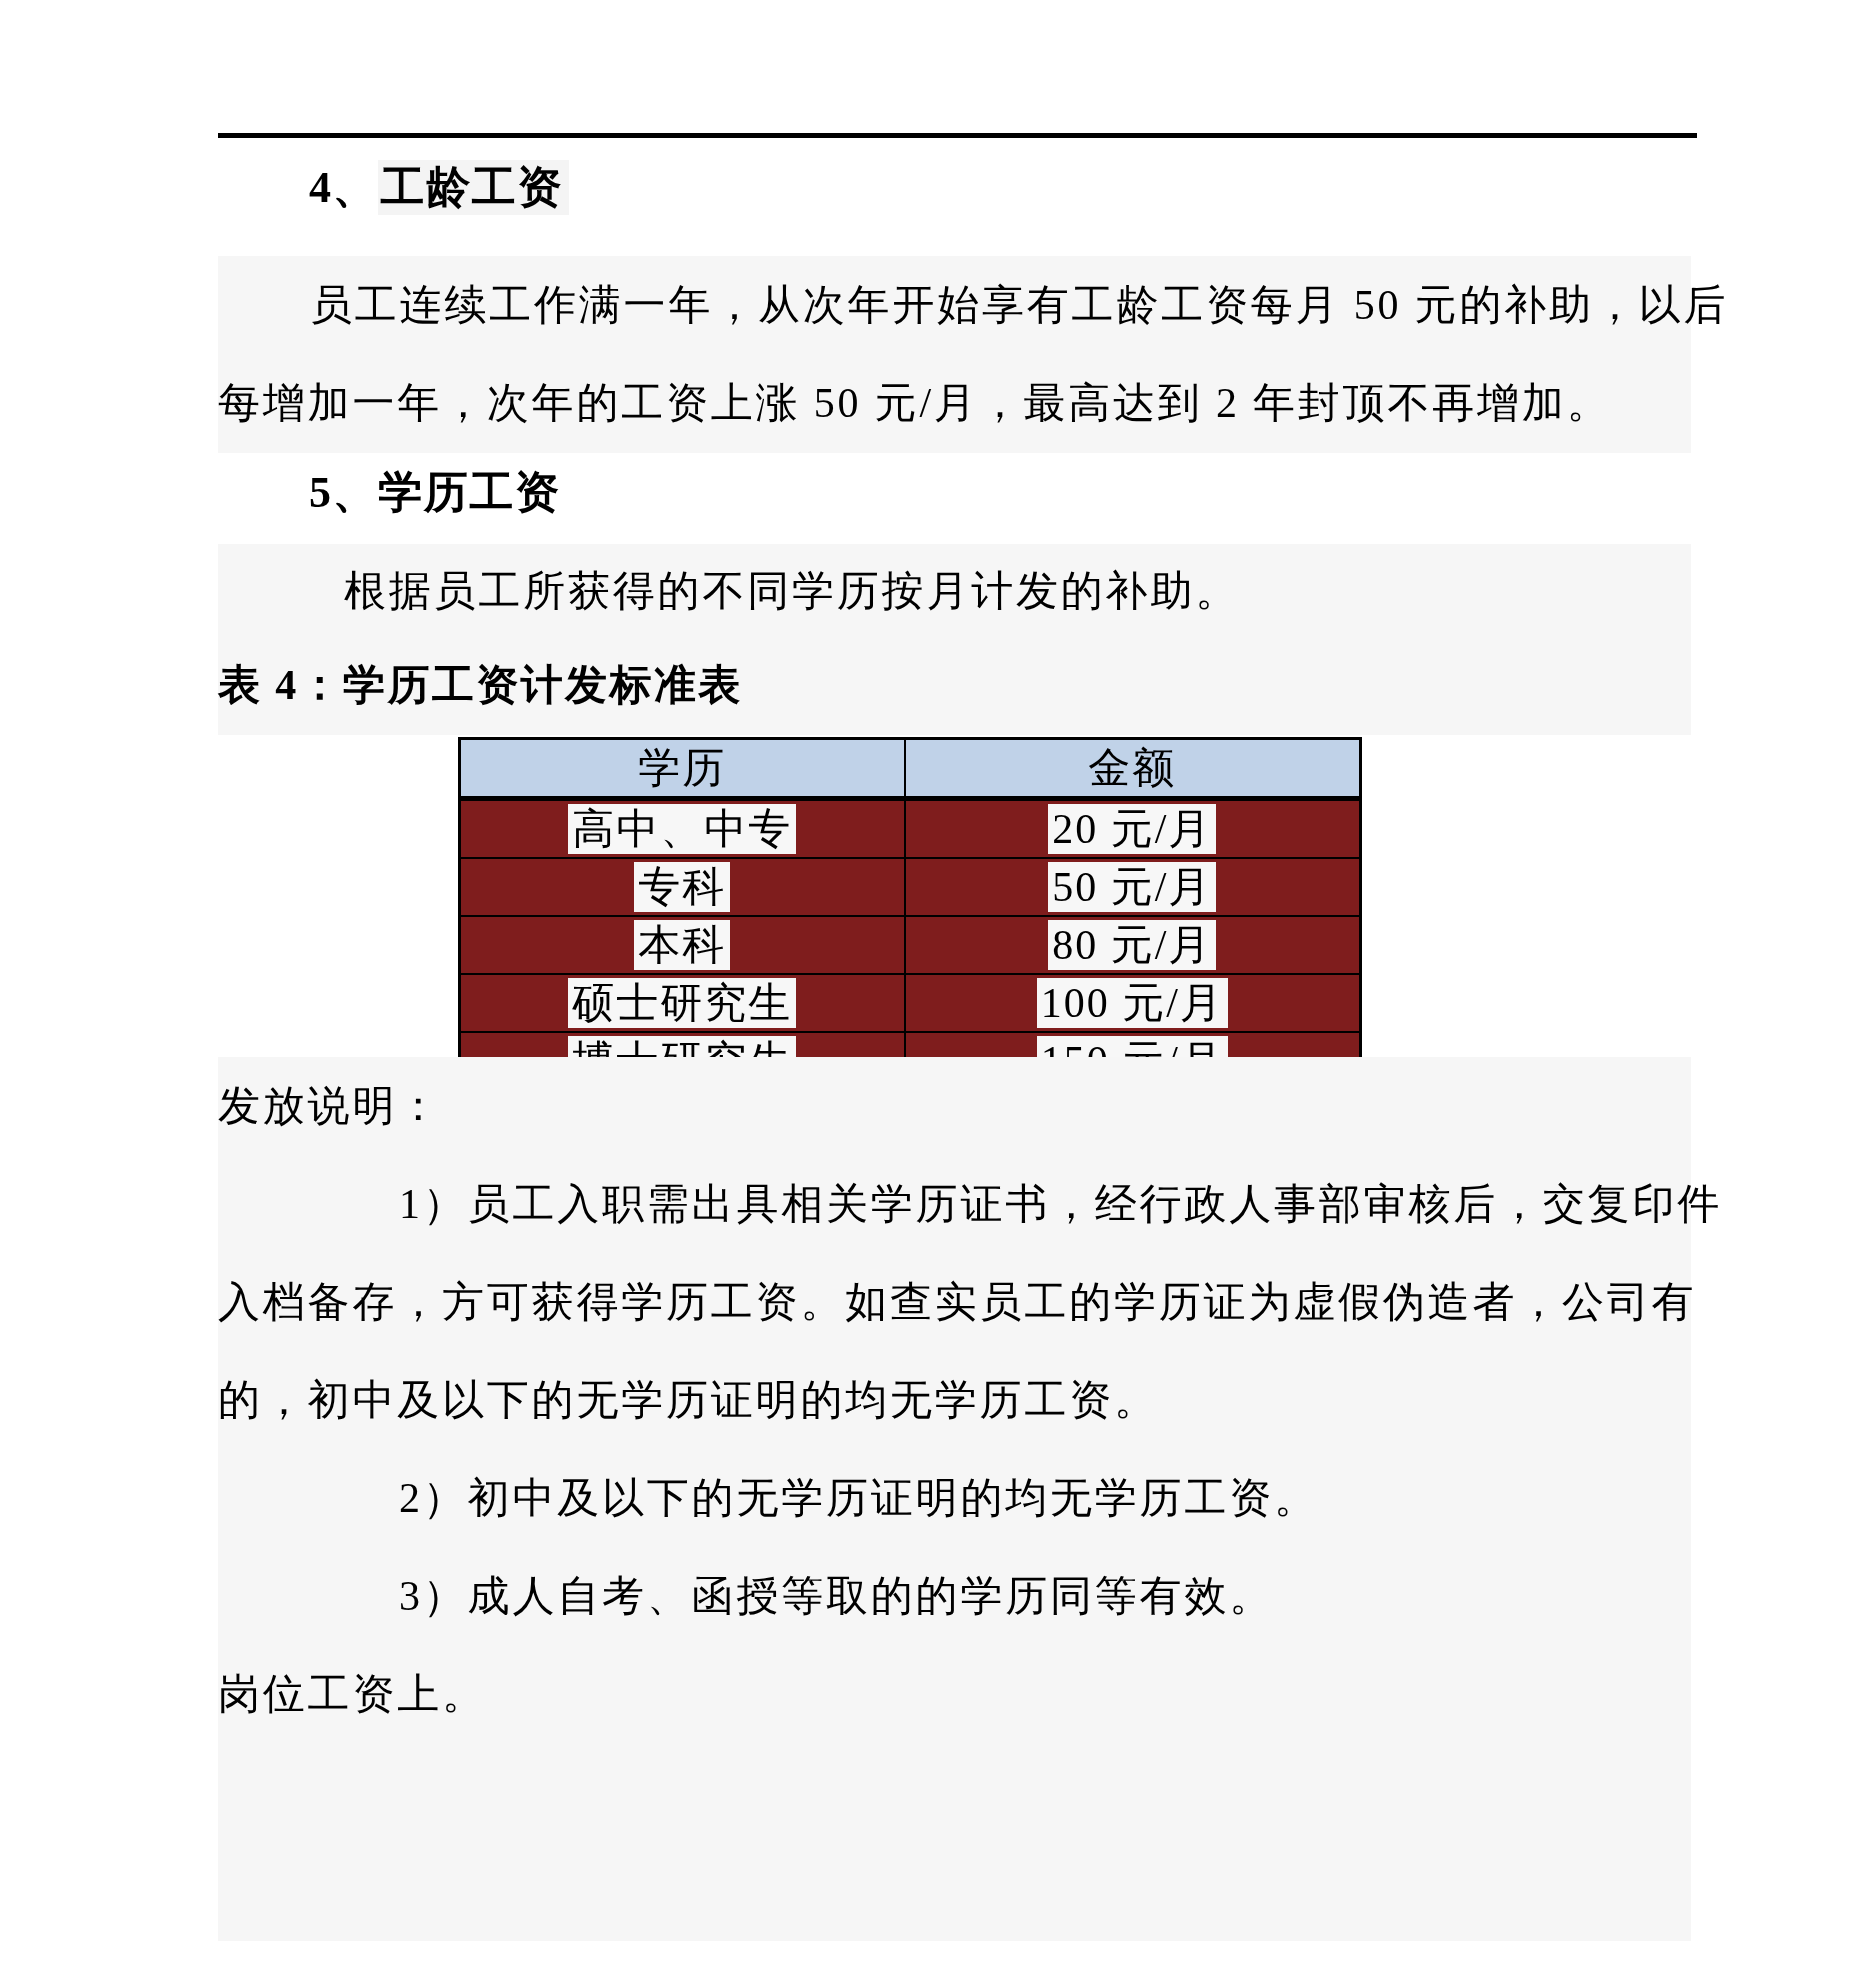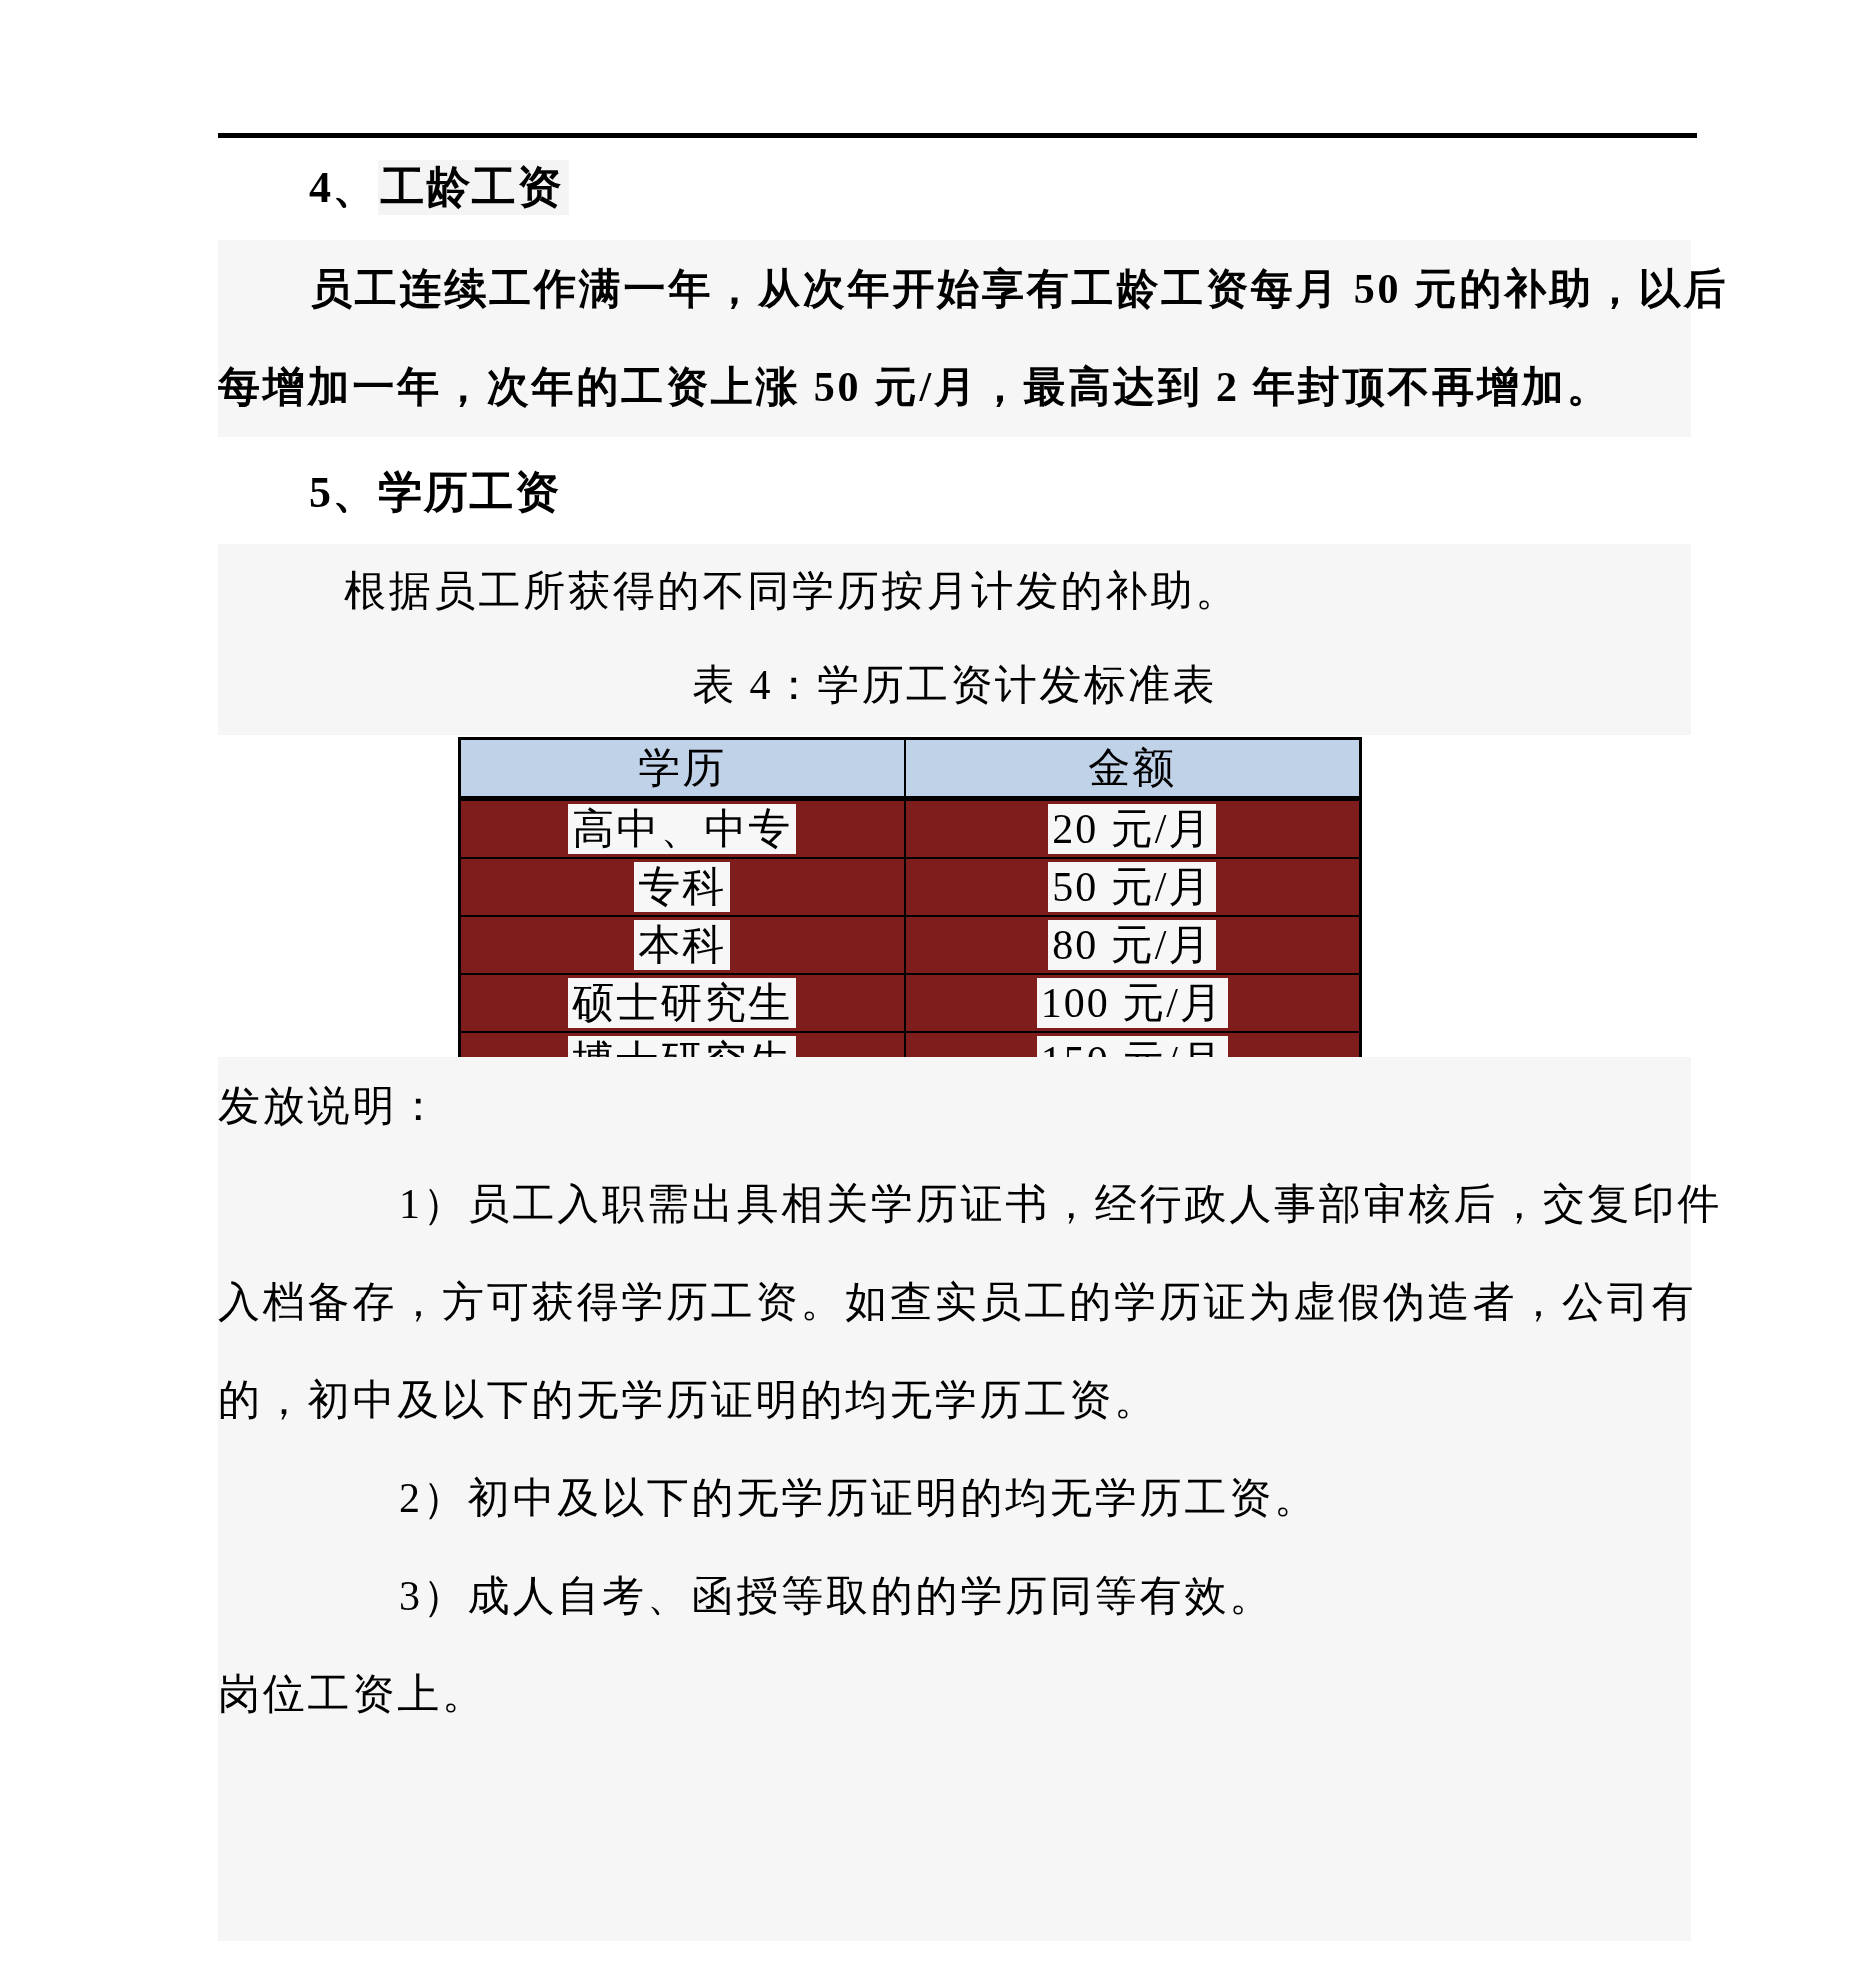--- a/index.html
+++ b/index.html
@@ -22,27 +22,27 @@
   #heading-5{top:463px;}
   #heading-6{top:1960px;left:348px;}
   .hl{background:#f4f4f4;padding:3.1px 5.5px 3.1px 2.4px;}
 
   
   .shade-block{
     position:absolute;left:218px;width:1473px;background:#f6f6f6;
     font-size:42px;letter-spacing:2.8px;
   }
   .tline{line-height:98px;white-space:nowrap;}
-  #block-seniority{top:240px;height:197px;font-weight:bold;}
+  #block-seniority{top:256px;height:197px;}
   #block-seniority .tline{line-height:98px;}
   .ind-first{margin-left:92px;}
   #block-education{top:544px;height:191px;}
   #block-education .tline{line-height:94px;}
   .ind-intro{margin-left:126px;}
-  .table-title{font-weight:normal;text-align:center;letter-spacing:2.4px;}
+  .table-title{font-weight:bold;letter-spacing:2.4px;}
   #block-notes{top:1057px;height:884px;}
   .ind-num{margin-left:181px;}
 
   
   .edu-table{
     position:absolute;left:458px;top:737px;width:901px;
     border-collapse:collapse;table-layout:fixed;
     font-size:42px;letter-spacing:2px;
   }
   .edu-table th,.edu-table td{

